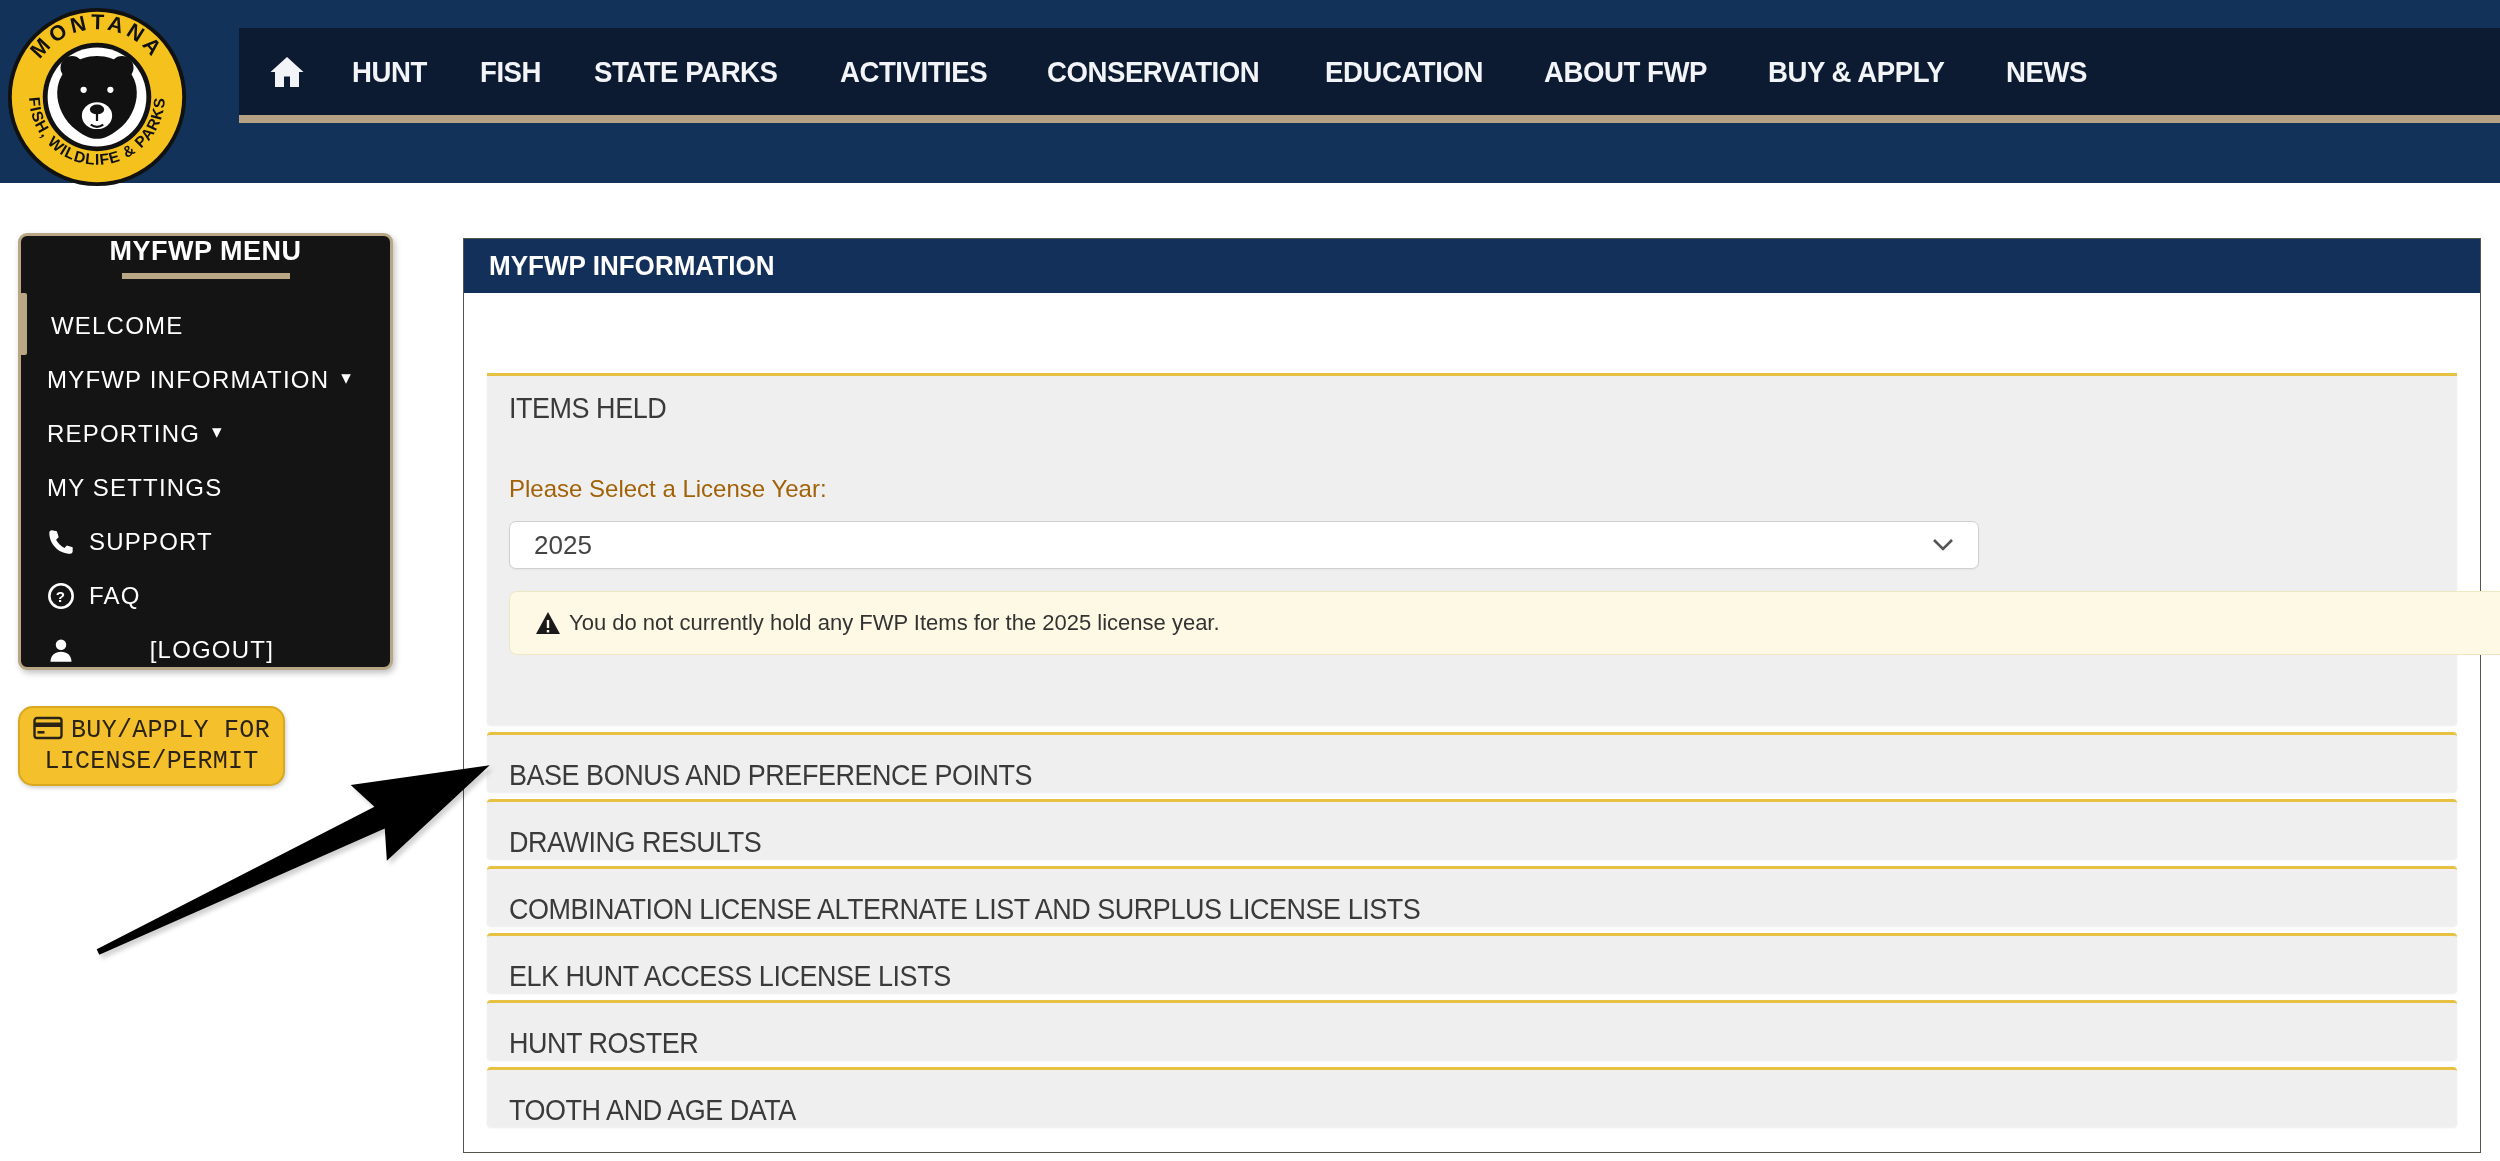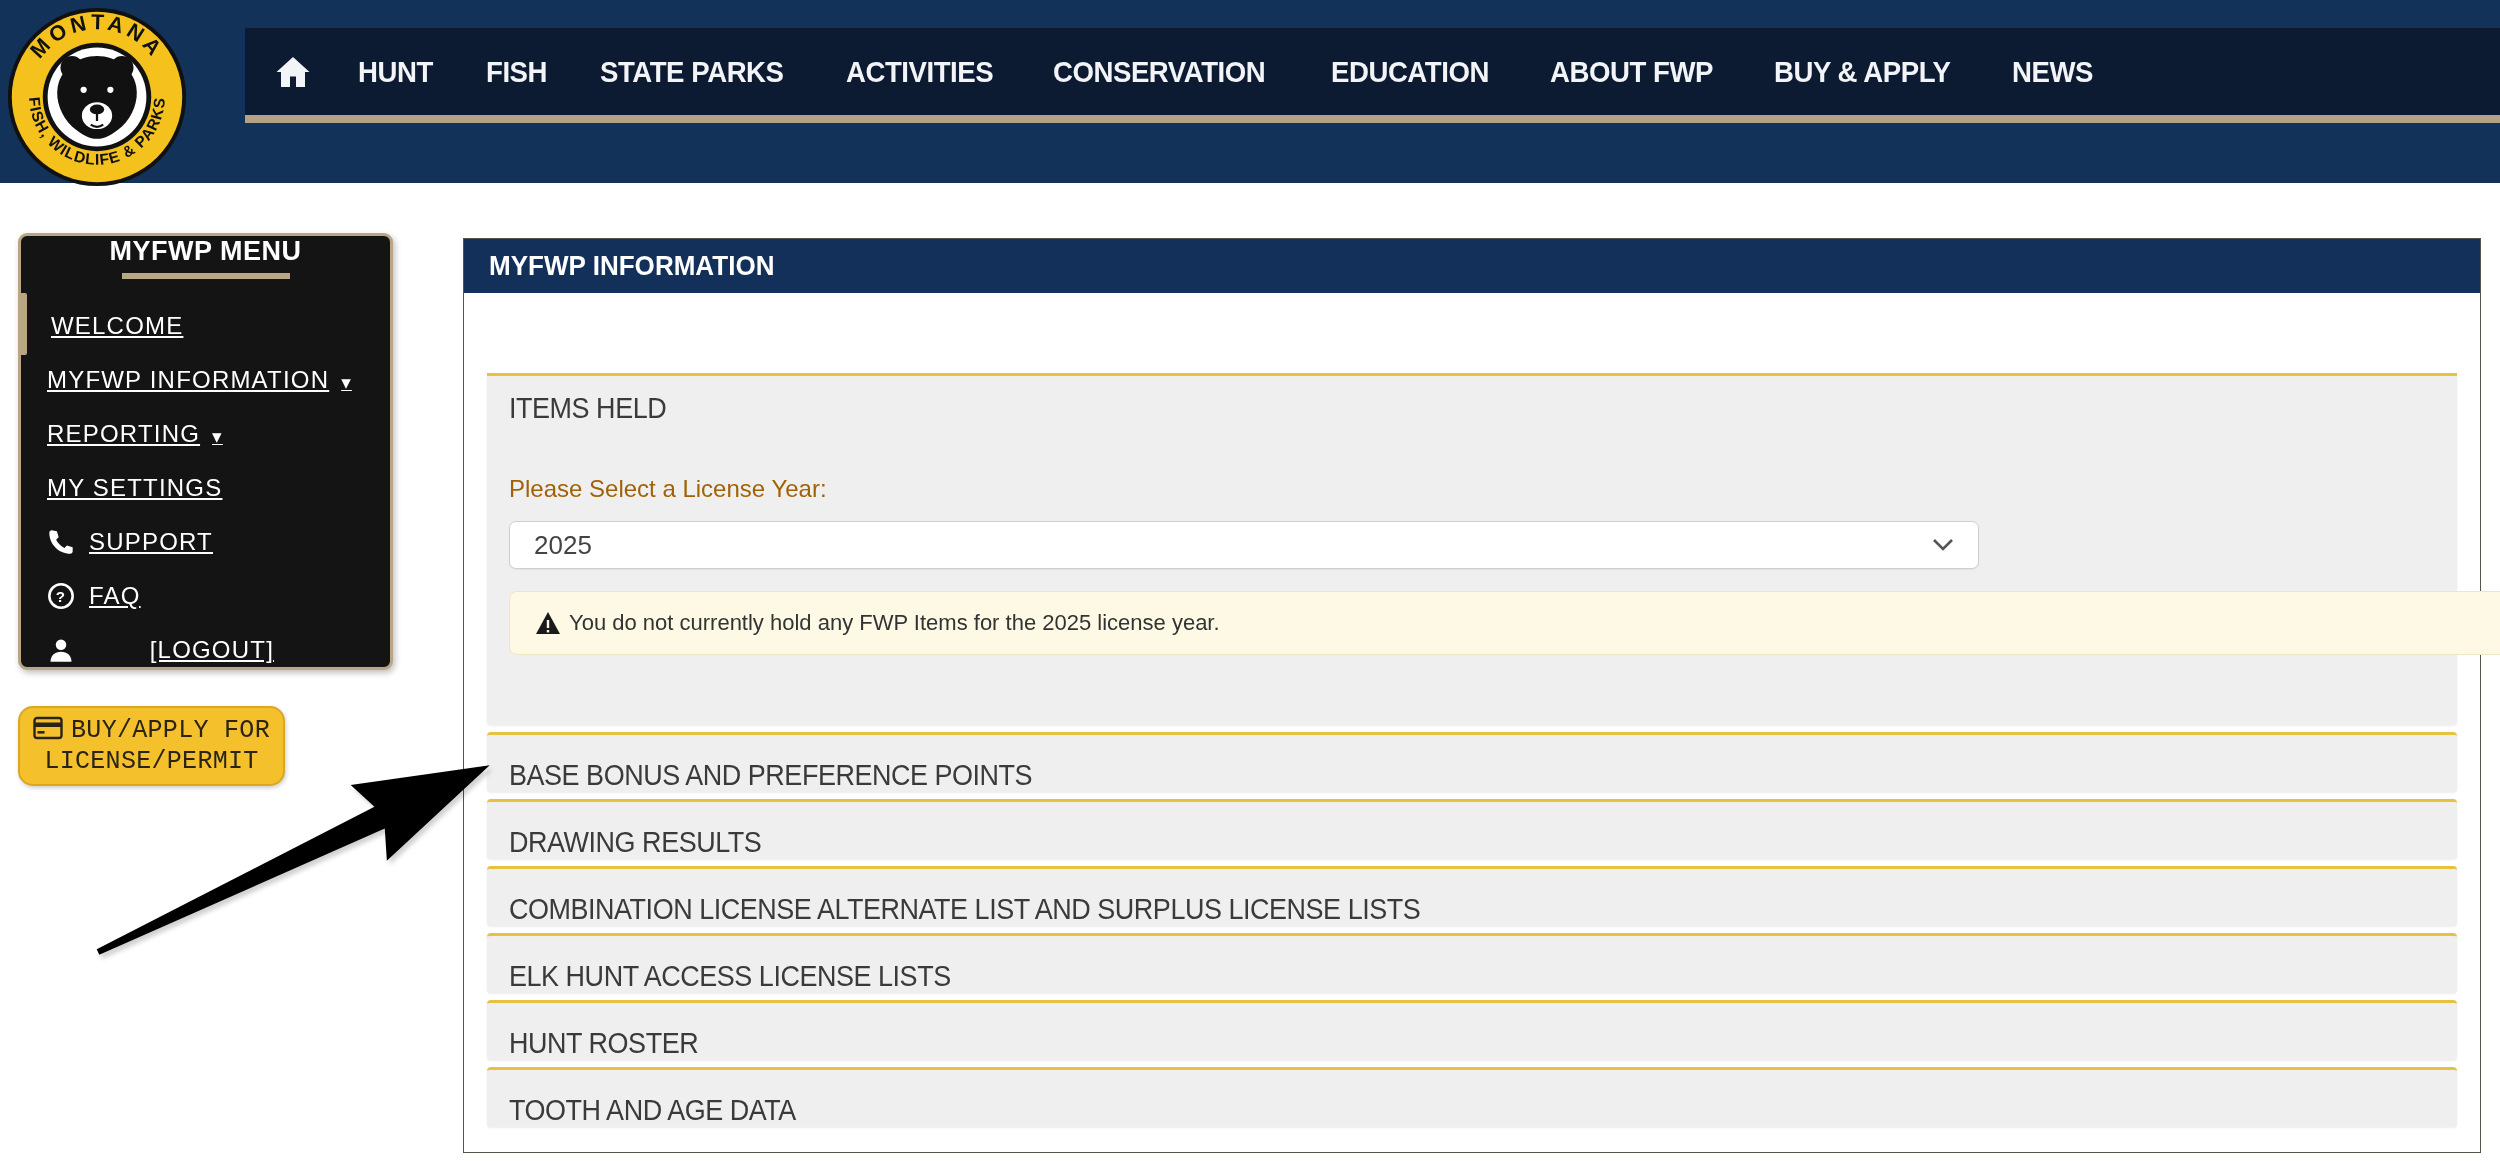--- a/index.html
+++ b/index.html
@@ -3,41 +3,41 @@
 <meta charset="utf-8">
 <style>
   html,body{margin:0;padding:0;}
   body{
     width:2500px;height:1161px;position:relative;overflow:hidden;
     background:#ffffff;font-family:"Liberation Sans",sans-serif;
   }
   
   .header{position:absolute;left:0;top:0;width:2500px;height:183px;background:#133259;}
   .navbar{
-    position:absolute;left:245px;top:28px;right:0;height:87px;background:#0c1b31;
+    position:absolute;left:239px;top:28px;right:0;height:87px;background:#0c1b31;
     border-bottom:8px solid #b5a284;display:flex;align-items:center;gap:47px;padding-left:30px;
   }
   .nav-item{
     color:#f2f4f7;font-size:30px;font-weight:700;letter-spacing:-0.5px;cursor:pointer;
     display:inline-block;transform:scaleX(0.92);transform-origin:0 50%;white-space:nowrap;
   }
   .home-btn{display:flex;align-items:center;cursor:pointer;}
   .logo{position:absolute;left:5px;top:5px;width:184px;height:184px;}
   
   .side-menu{
     position:absolute;left:18px;top:233px;width:375px;height:437px;box-sizing:border-box;
     background:#141414;border:3px solid #b9a685;border-radius:9px;
     box-shadow:2px 3px 6px rgba(0,0,0,.25);color:#fff;
   }
   .side-title{ text-align:center;font-size:27px;font-weight:700;letter-spacing:.5px;}
   .side-underline{width:168px;height:6px;background:#b9a685;margin:6px auto 14px auto;}
   .side-items{position:relative;padding:6px 0 0 0;}
   .side-item{
-    display:flex;align-items:flex-end;position:relative;
-    padding:13px 20px 13px 26px;font-size:24px;letter-spacing:1.2px;cursor:pointer;font-weight:500;text-decoration:underline;
+    display:flex;align-items:flex-start;position:relative;
+    padding:13px 20px 13px 26px;font-size:24px;letter-spacing:1.2px;cursor:pointer;font-weight:500;
   }
   .side-item.active{padding-left:30px;}
   .active-bar{position:absolute;left:-3px;top:-6px;width:9px;height:62px;background:#b9a685;border-radius:2px;}
   .caret{font-size:19px;margin-left:12px;}
   .side-icon{width:28px;height:28px;margin-right:14px;flex:0 0 auto;}
   .logout-label{margin-left:auto;margin-right:96px;}
   .buy-btn{
     position:absolute;left:18px;top:706px;width:267px;height:80px;box-sizing:border-box;
     background:#f4c12c;border:2px solid #d9a81f;border-radius:15px;cursor:pointer;
     display:flex;align-items:center;justify-content:center;text-align:center;

